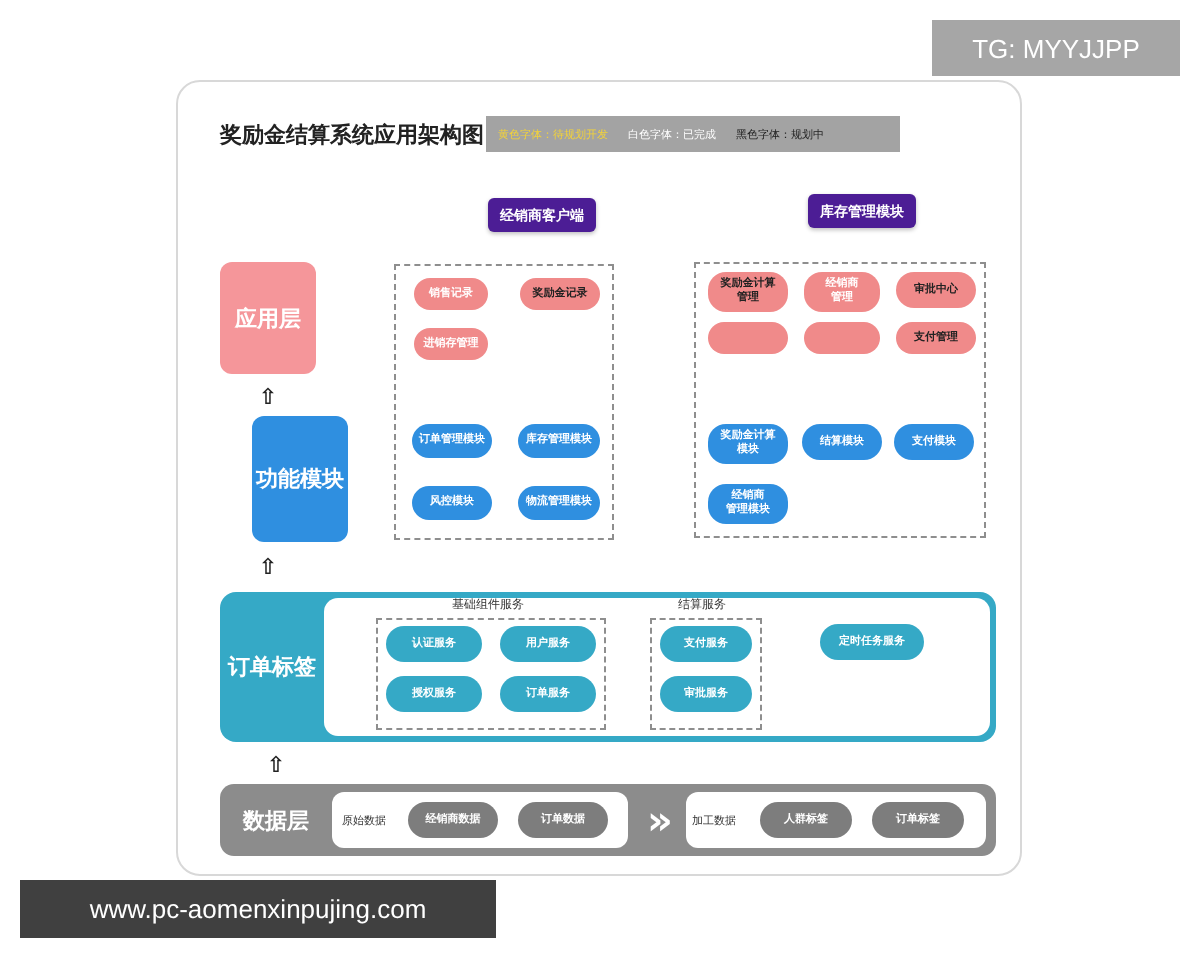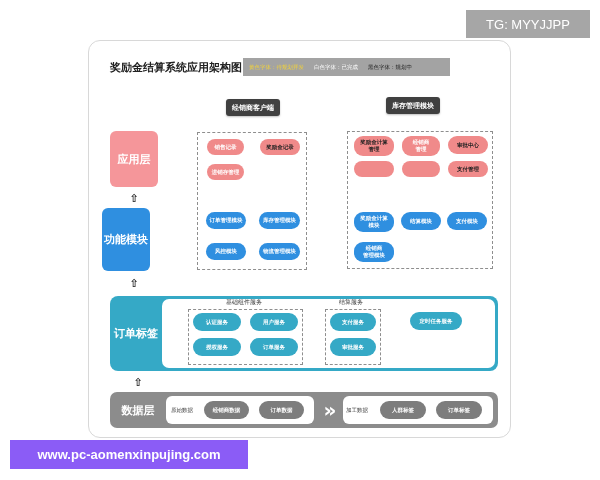--- a/index.html
+++ b/index.html
@@ -17,23 +17,24 @@
     .legend {
       position: absolute; left: 243px; top: 58px; width: 207px; height: 18px;
       background: #a3a3a3; display: flex; align-items: center; gap: 10px; padding: 0 6px;
       font-size: 5.5px;
     }
     .legend .y { color: #f2d23a; }
     .legend .w { color: #ffffff; }
     .legend .b { color: #222222; }
 
     .section-tag {
-      position: absolute; height: 17px; padding: 0 6px; background: #404040; color: #fff;
+      position: absolute; height: 17px; padding: 0 6px; background: #4c1d95; color: #fff;
       font-size: 7px; font-weight: bold; border-radius: 3px; display: flex; align-items: center;
       box-shadow: 0 1px 2px rgba(0,0,0,0.25);
+      margin-left: 18px;
     }
 
     .layer-block {
       position: absolute; border-radius: 6px; color: #fff; font-weight: bold;
       display: flex; align-items: center; justify-content: center; font-size: 11px;
     }
     .arrow {
       position: absolute; width: 14px; height: 14px; font-size: 11px; color: #222;
       display: flex; align-items: center; justify-content: center; font-weight: bold;
     }
@@ -76,42 +77,42 @@
     }
     .data-label { position: absolute; font-size: 5.5px; color: #333; }
 
     .watermark-tr {
       position: absolute; left: 466px; top: 10px; width: 124px; height: 28px;
       background: #a6a6a6; color: #fff; font-size: 13px; display: flex;
       align-items: center; justify-content: center; font-family: "Liberation Sans", sans-serif;
     }
     .watermark-bl {
       position: absolute; left: 10px; top: 440px; width: 238px; height: 29px;
-      background: #8b5cf6; color: #fff; font-size: 13px; display: flex;
-      align-items: center; justify-content: center; font-family: "Liberation Sans", sans-serif; font-weight: bold;
+      background: #404040; color: #fff; font-size: 13px; display: flex;
+      align-items: center; justify-content: center; font-family: "Liberation Sans", sans-serif;
     }
   </style>
 </head>
 <body>
 
 <div class="card"></div>
 
 <div class="title">奖励金结算系统应用架构图</div>
 <div class="legend">
   <span class="y">黄色字体：待规划开发</span>
   <span class="w">白色字体：已完成</span>
   <span class="b">黑色字体：规划中</span>
 </div>
 
 <div class="section-tag" style="left:226px;top:99px;">经销商客户端</div>
 <div class="section-tag" style="left:386px;top:97px;">库存管理模块</div>
 
 <div class="layer-block" style="left:110px;top:131px;width:48px;height:56px;background:#f5969a;text-align:center;">应用层</div>
 <div class="arrow" style="left:127px;top:191px;">⇧</div>
-<div class="layer-block" style="left:102px;top:208px;width:48px;height:63px;background:#2f8fe0;">功能模块</div>
+<div class="layer-block" style="left:126px;top:208px;width:48px;height:63px;background:#2f8fe0;">功能模块</div>
 <div class="arrow" style="left:127px;top:276px;">⇧</div>
 <div class="base-outer"></div>
 <div class="layer-block" style="left:110px;top:296px;width:52px;height:75px;background:transparent;font-size:11px;">订单标签</div>
 <div class="base-inner"></div>
 <div class="arrow" style="left:131px;top:375px;">⇧</div>
 
 <div class="dash" style="left:197px;top:132px;width:110px;height:138px;"></div>
 <div class="dash" style="left:347px;top:131px;width:146px;height:138px;"></div>
 
 <div class="pill pink t-white" style="left:207px;top:139px;width:37px;height:16px;">销售记录</div>

